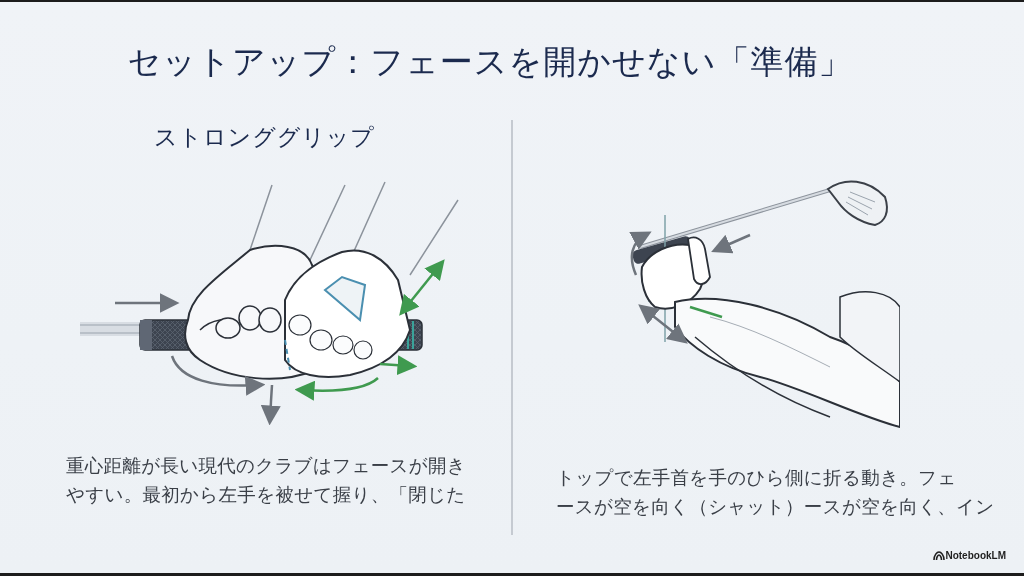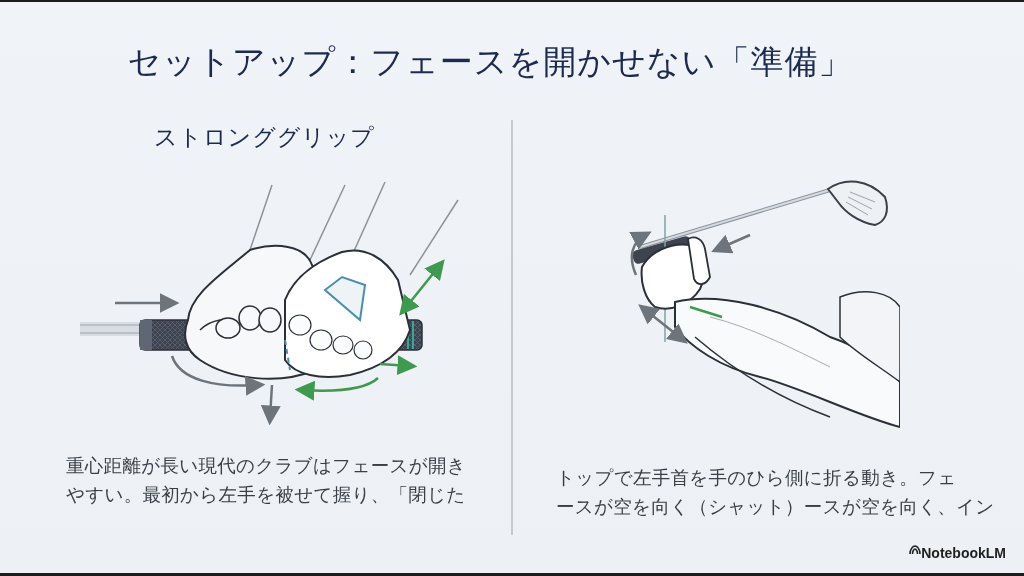--- a/index.html
+++ b/index.html
@@ -39,22 +39,22 @@
   .desc {
     position: absolute; top: 449px;
     font-size: 18.5px; line-height: 29px; color: #3a3f47;
     letter-spacing: 0.3px;
   }
   .desc.left { left: 66px; width: 420px; }
   .desc.right { left: 556px; width: 420px; margin-top: 12px; }
   .desc span { display: block; white-space: nowrap; }
   .brand {
     position: absolute; right: 18px; bottom: 12px;
-    display: flex; align-items: flex-start; gap: 0;
-    font-size: 14px; font-weight: bold; color: #1f1f1f;
+    display: flex; align-items: flex-end; gap: 0;
+    font-size: 10px; font-weight: bold; color: #1f1f1f;
     font-family: "Liberation Sans", sans-serif;
   }
   .brand svg { width: 12px; height: 10px; }
 </style>
 </head>
 <body>
 
 <div class="frame">
 
   <div class="title">セットアップ：フェースを開かせない「準備」</div>

